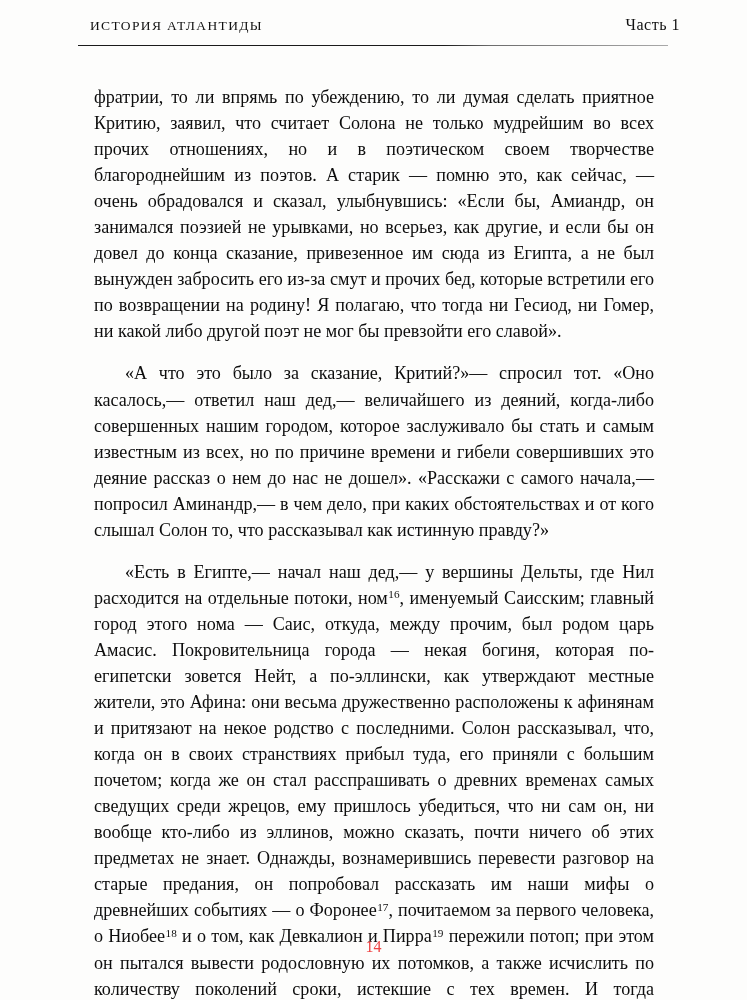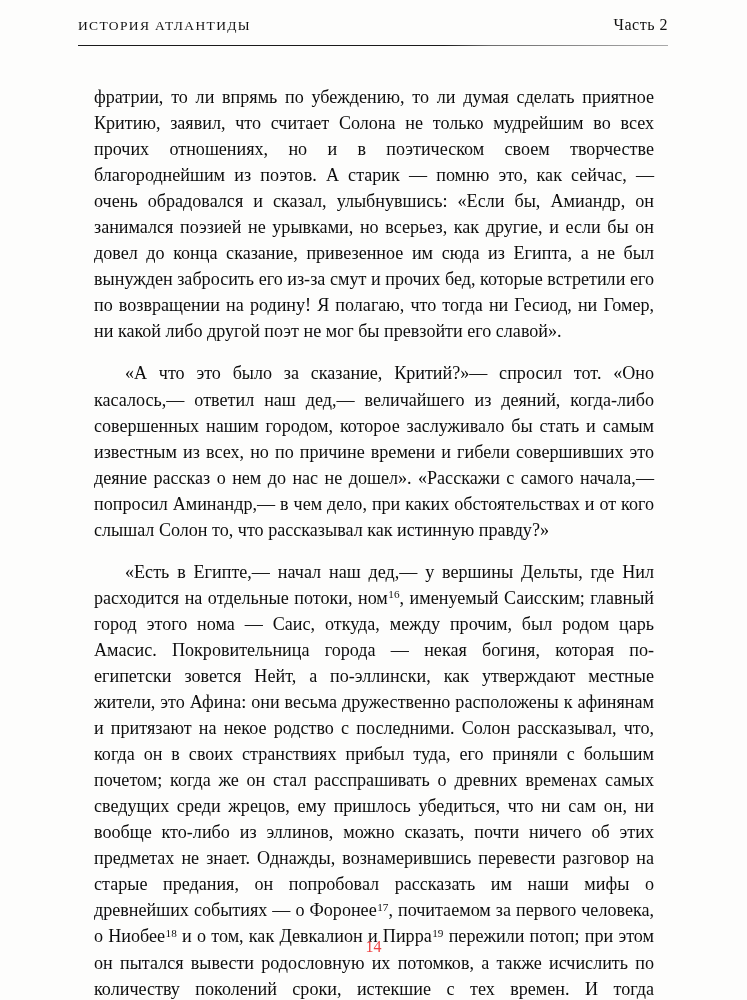--- a/index.html
+++ b/index.html
@@ -22,21 +22,21 @@
     left: 0;
     top: 0;
     width: 747px;
     height: 1000px;
     background: #fdfdfc;
   }
 
   
   .running-head {
     position: absolute;
-    left: 78px;
+    left: 90px;
     top: 16px;
     width: 590px;
     display: flex;
     align-items: baseline;
     justify-content: space-between;
   }
   .head-left {
     font-size: 13.5px;
     letter-spacing: 1.35px;
     text-transform: uppercase;
@@ -99,21 +99,21 @@
     color: #ef4444;
   }
 </style>
 </head>
 <body>
 
 <div class="page">
 
   <div class="running-head">
     <div class="head-left">ИСТОРИЯ АТЛАНТИДЫ</div>
-    <div class="head-right">Часть 2</div>
+    <div class="head-right">Часть 1</div>
   </div>
   <div class="head-rule"></div>
 
   <div class="textblock">
     <p class="no-indent">фратрии, то ли впрямь по убеждению, то ли думая сделать приятное Критию, заявил, что считает Солона не только мудрейшим во всех прочих отношениях, но и в поэтическом своем творчестве благороднейшим из поэтов. А старик — помню это, как сейчас, — очень обрадовался и сказал, улыбнувшись: «Если бы, Амиандр, он занимался поэзией не урывками, но всерьез, как другие, и если бы он довел до конца сказание, привезенное им сюда из Египта, а не был вынужден забросить его из-за смут и прочих бед, которые встретили его по возвращении на родину! Я полагаю, что тогда ни Гесиод, ни Гомер, ни какой либо другой поэт не мог бы превзойти его славой».</p>
     <p>«А что это было за сказание, Критий?»— спросил тот. «Оно касалось,— ответил наш дед,— величайшего из деяний, когда-либо совершенных нашим городом, которое заслуживало бы стать и самым известным из всех, но по причине времени и гибели совершивших это деяние рассказ о нем до нас не дошел». «Расскажи с самого начала,— попросил Аминандр,— в чем дело, при каких обстоятельствах и от кого слышал Солон то, что рассказывал как истинную правду?»</p>
     <p id="para-3-host">«Есть в Египте,— начал наш дед,— у вершины Дельты, где Нил расходится на отдельные потоки, ном<sup>16</sup>, именуемый Саисским; главный город этого нома — Саис, откуда, между прочим, был родом царь Амасис. Покровительница города — некая богиня, которая по-египетски зовется Нейт, а по-эллински, как утверждают местные жители, это Афина: они весьма дружественно расположены к афинянам и притязают на некое родство с последними. Солон рассказывал, что, когда он в своих странствиях прибыл туда, его приняли с большим почетом; когда же он стал расспрашивать о древних временах самых сведущих среди жрецов, ему пришлось убедиться, что ни сам он, ни вообще кто-либо из эллинов, можно сказать, почти ничего об этих предметах не знает. Однажды, вознамерившись перевести разговор на старые предания, он попробовал рассказать им наши мифы о древнейших событиях — о Форонее<sup>17</sup>, почитаемом за первого человека, о Ниобее<sup>18</sup> и о том, как Девкалион и Пирра<sup>19</sup> пережили потоп; при этом он пытался вывести родословную их потомков, а также исчислить по количеству поколений сроки, истекшие с тех времен. И тогда воскликнул один из жрецов, человек весьма преклонных лет: «Ах, Солон, Солон! Вы, эллины, вечно остаетесь детьми, и нет среди эллинов старца!» «Почему ты так говоришь?»— спросил Солон. «Вы все юны умом,— ответил тот,— ибо умы ваши не сохраняют в себе никакого предания, искони переходившего из рода в род, и никакого учения, поседевшего от времени. Причина же тому вот какая. Уже были и еще будут многократные и различные случаи</p>
   </div>
 
   <div class="folio">14</div>

